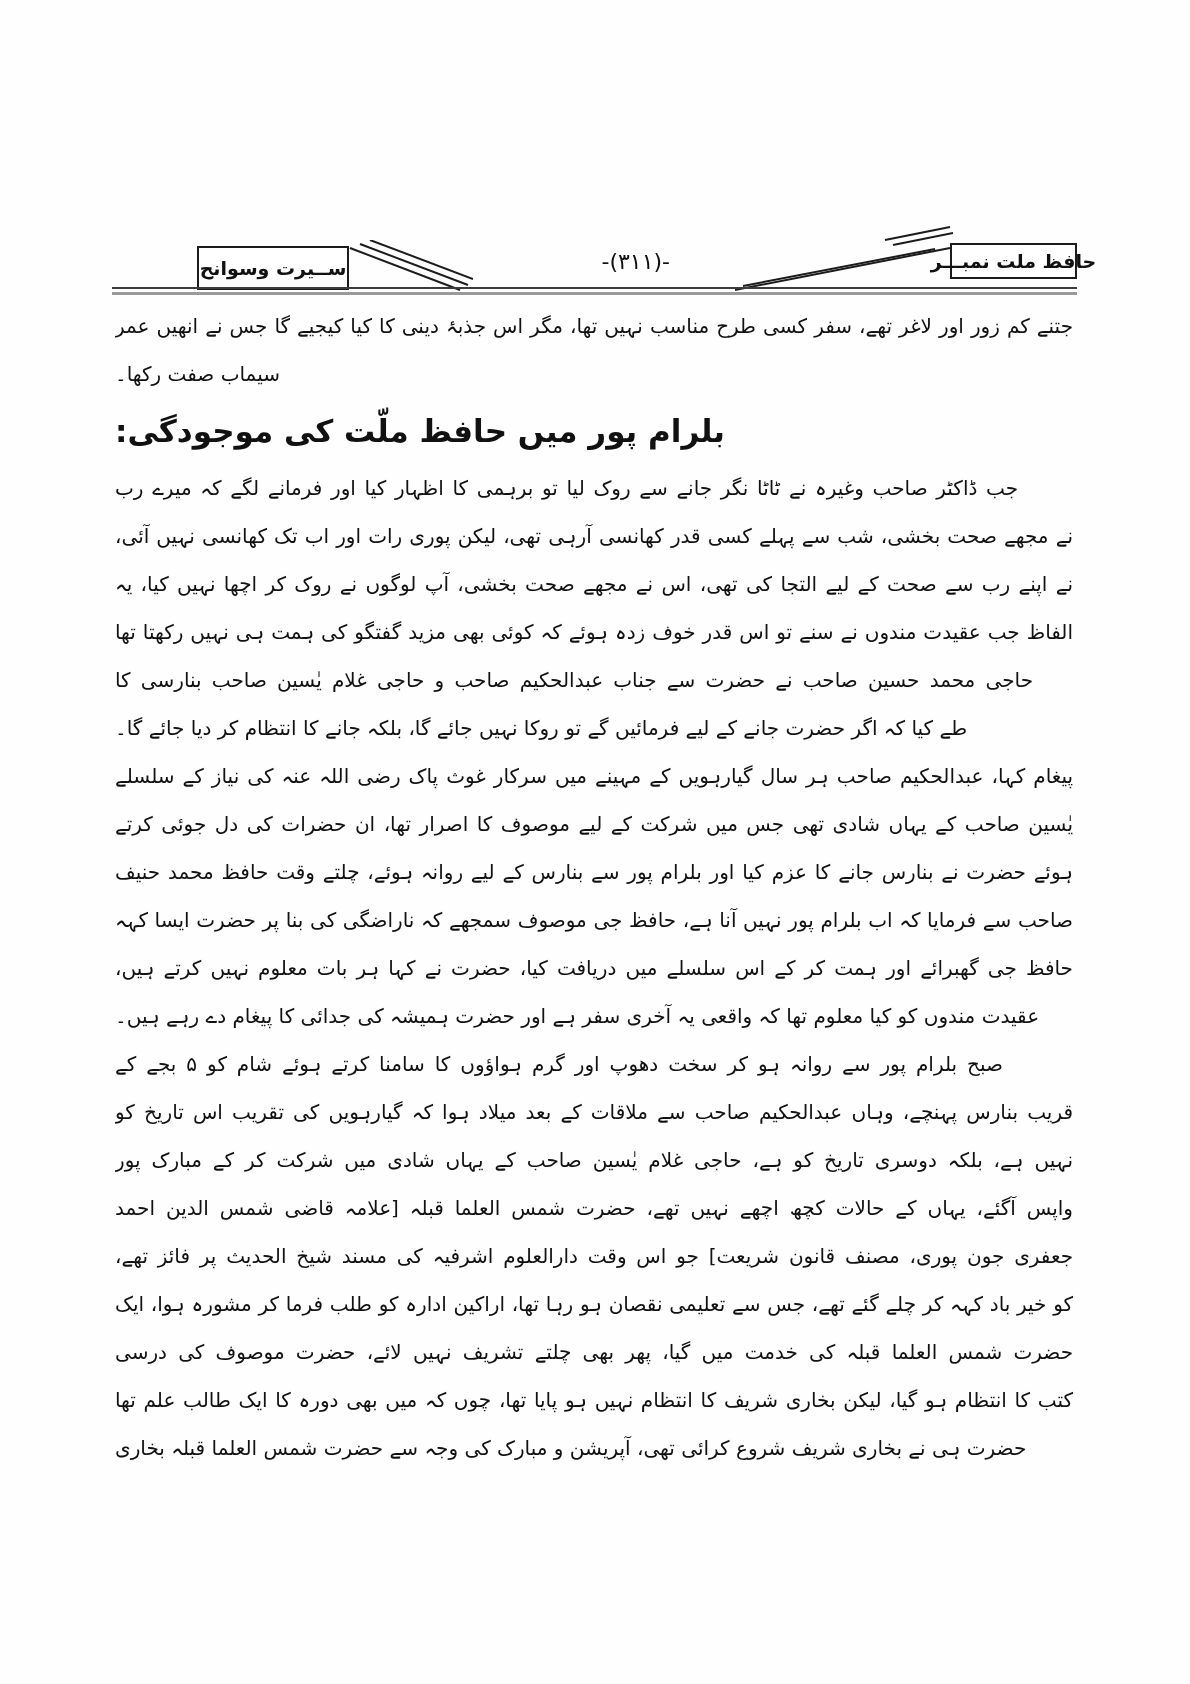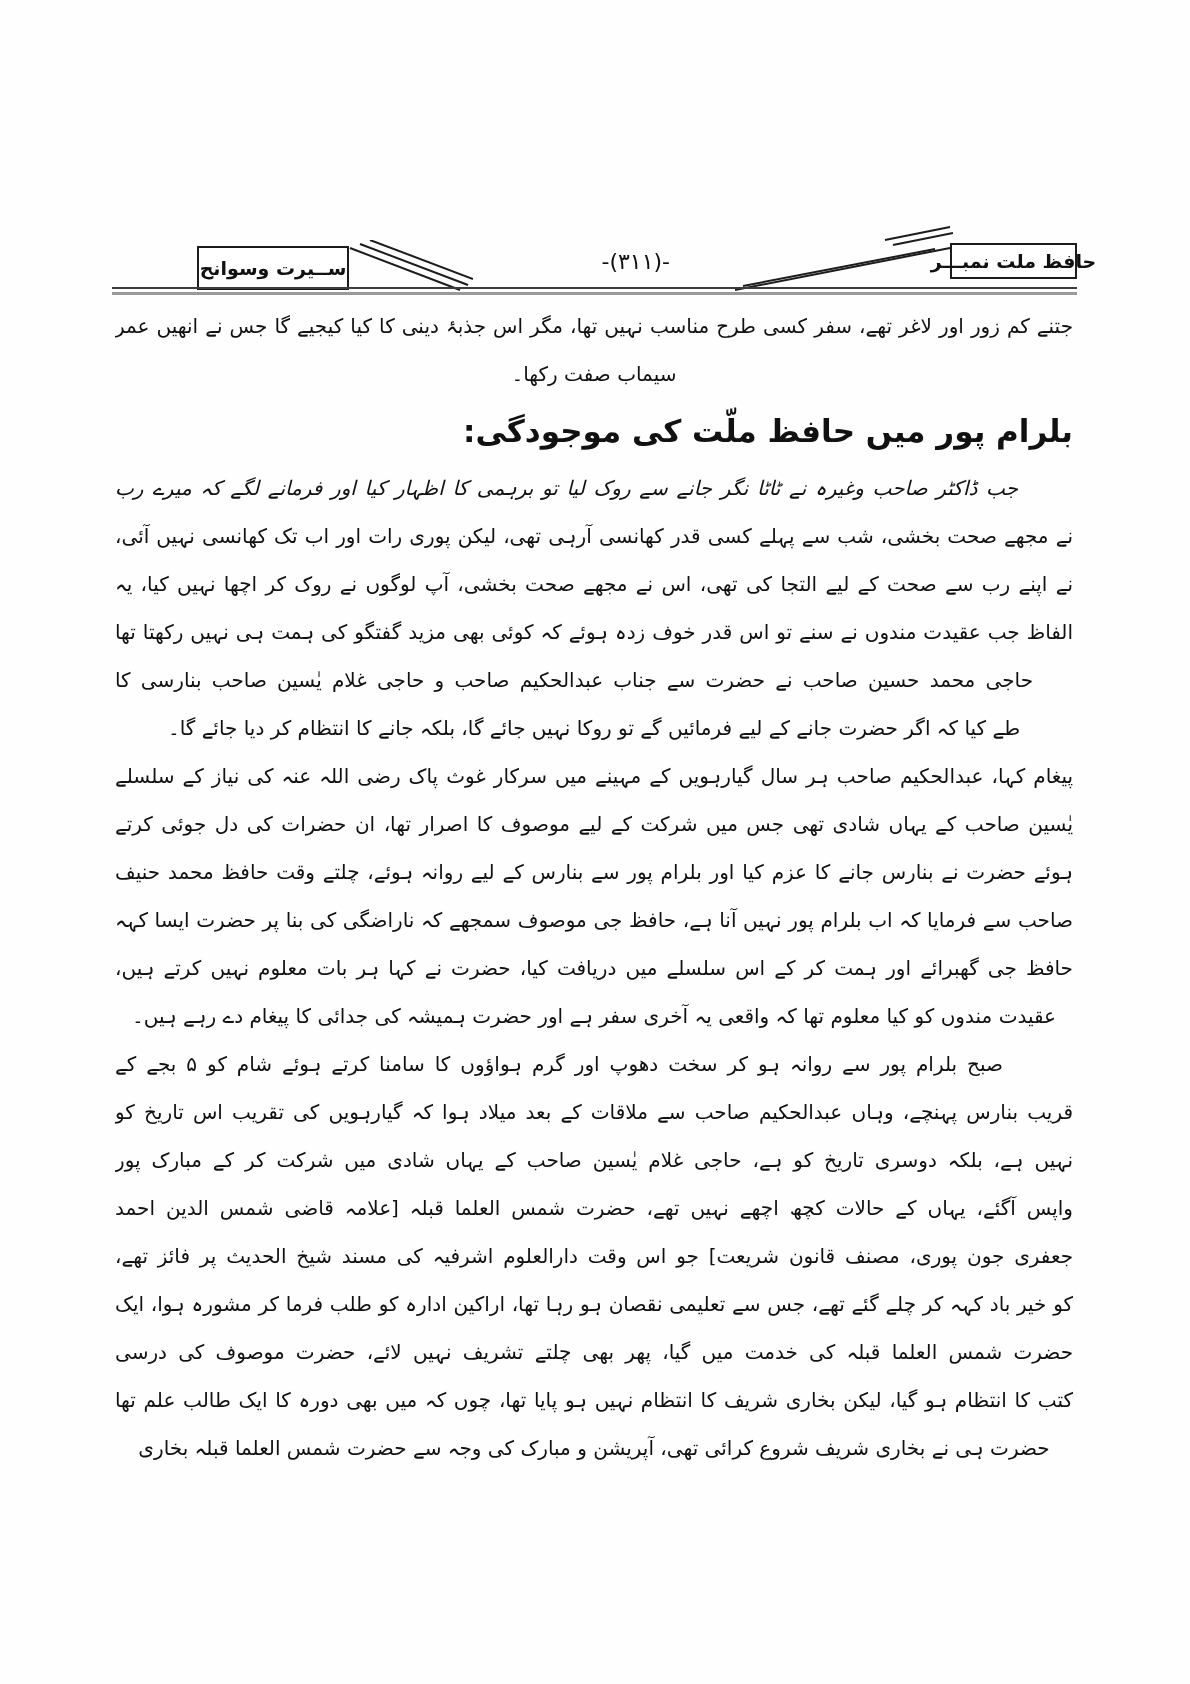--- a/index.html
+++ b/index.html
@@ -39,29 +39,29 @@
   }
   
   .body-text {
     position:absolute; left:115px; top:302px; width:958px;
     direction:rtl;
     font-size:20px;
   }
   .line {
     height:48px; line-height:48px;
     overflow:hidden;
-    text-align:center;
+    text-align:left;
   }
   .line.j { text-align:justify; text-align-last:justify; }
   .ind-sm { padding-right:40px; }
-  .ind-md { padding-right:55px;font-style:italic; }
+  .ind-md { padding-right:55px; }
   .ind-lg { padding-right:70px; }
   .section-heading {
     height:66px; line-height:66px;
-    text-align:right;
+    text-align:left;
     font-size:31px; font-weight:bold;
     overflow:hidden;
   }
 </style>
 </head>
 <body>
 
 <div class="page">
 
   <div class="hdr-box hdr-left">

